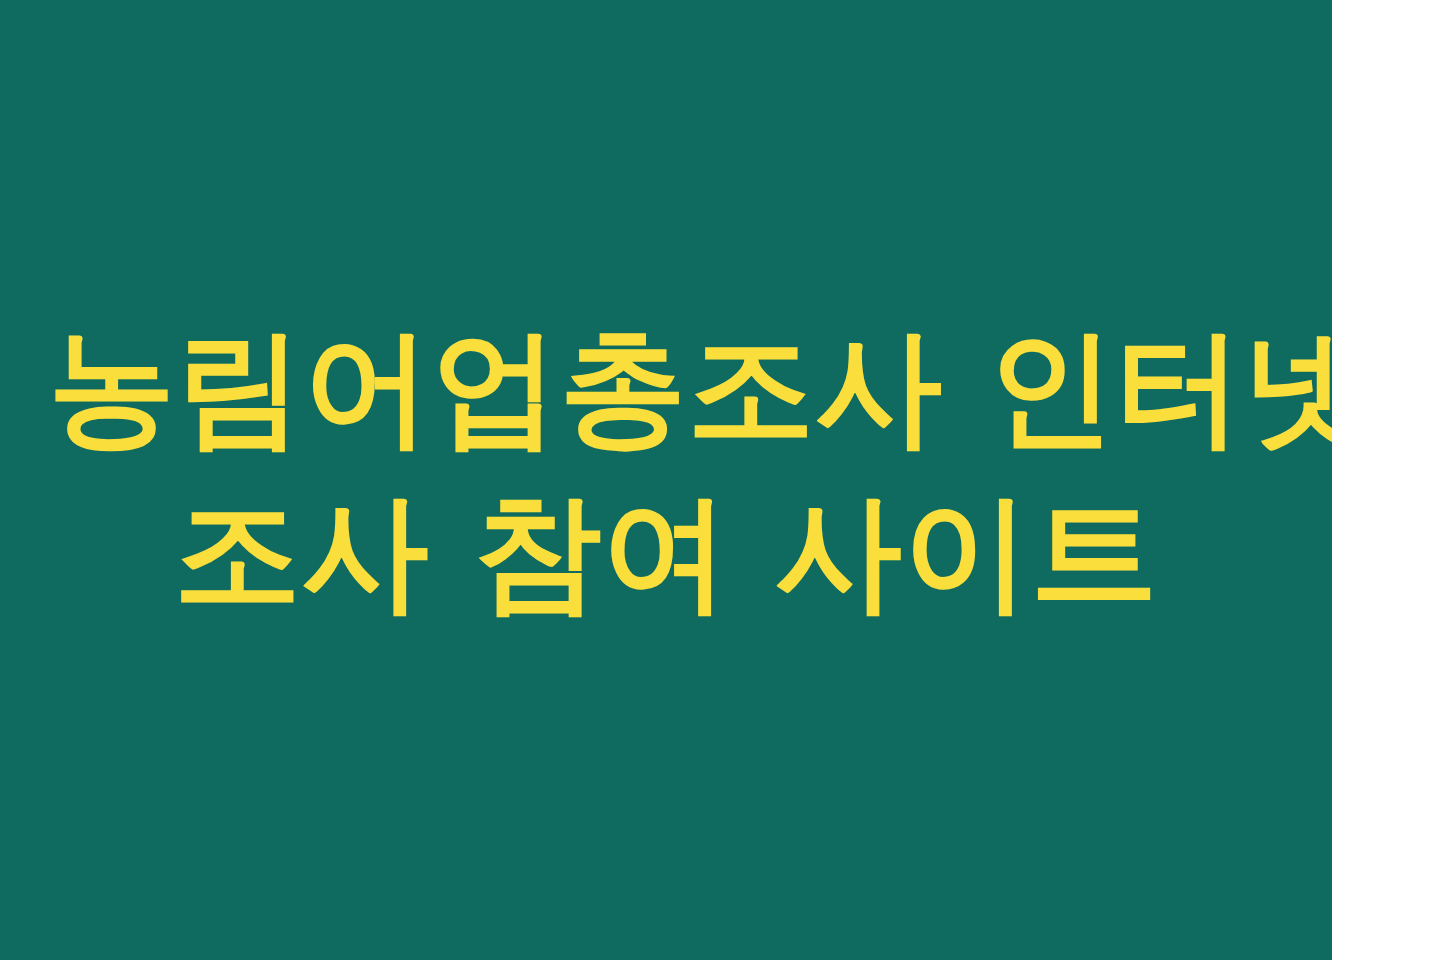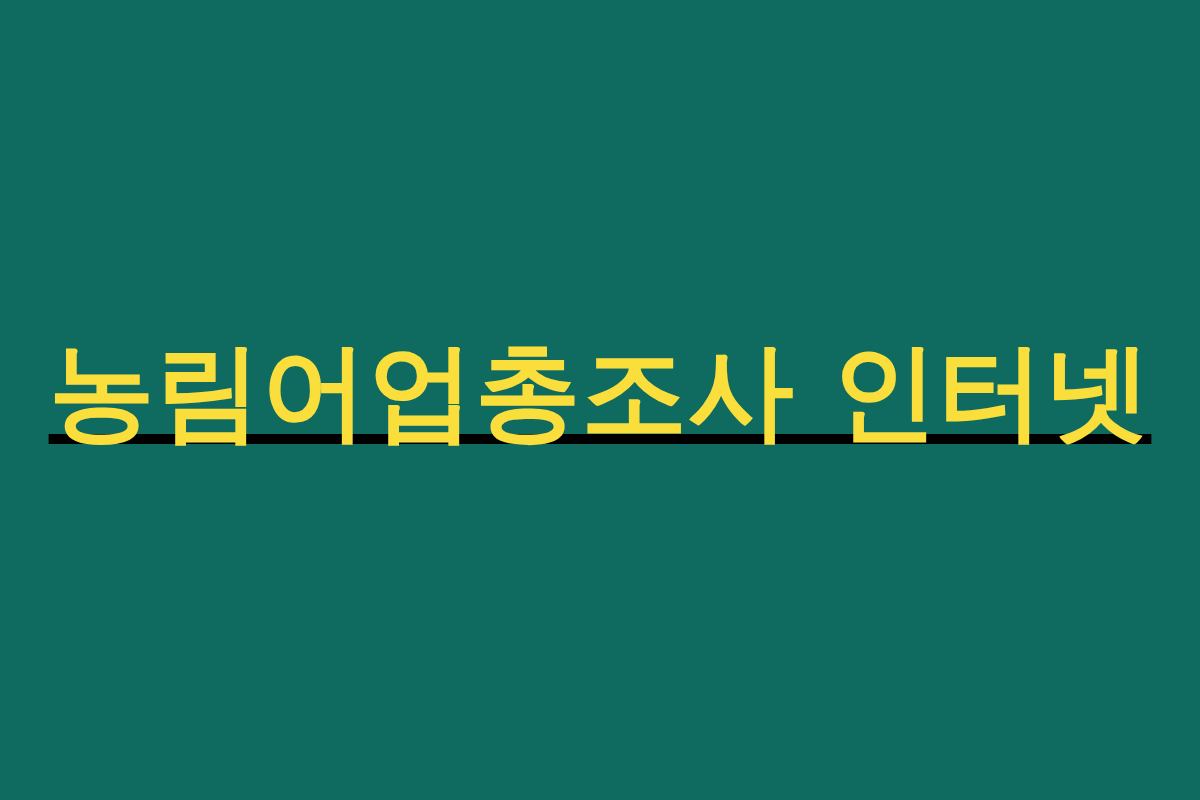--- a/index.html
+++ b/index.html
@@ -12,28 +12,27 @@
     width: 1200px;
     height: 800px;
     overflow: hidden;
     font-family: "DejaVu Sans", "Liberation Sans", sans-serif;
   }
 
   
   .banner {
     position: relative;
     box-sizing: border-box;
-    width: 1200px;
+    width: 1110px;
     height: 800px;
     display: flex;
     align-items: center;
     justify-content: center;
     background: #0F6B60;
     overflow: hidden;
-    text-decoration: underline;
   }
 
   
   .title-block {
     width: 100%;
     padding: 0 40px;
     box-sizing: border-box;
     text-align: center;
     
     transform: translateY(-8px);
@@ -63,16 +62,17 @@
 </style>
 </head>
 <body>
 
 <div class="banner" style="background: rgb(15, 107, 96);">
 
   <div class="title-block">
 
     <span class="title-line title-line--primary" style="color: rgb(250, 222, 60);">농림어업총조사 인터넷</span>
 
+    <span class="title-line title-line--secondary" style="color: rgb(250, 222, 60);">조사 참여 사이트</span>
 
   </div>
 
 </div>
 
 </body></html>

